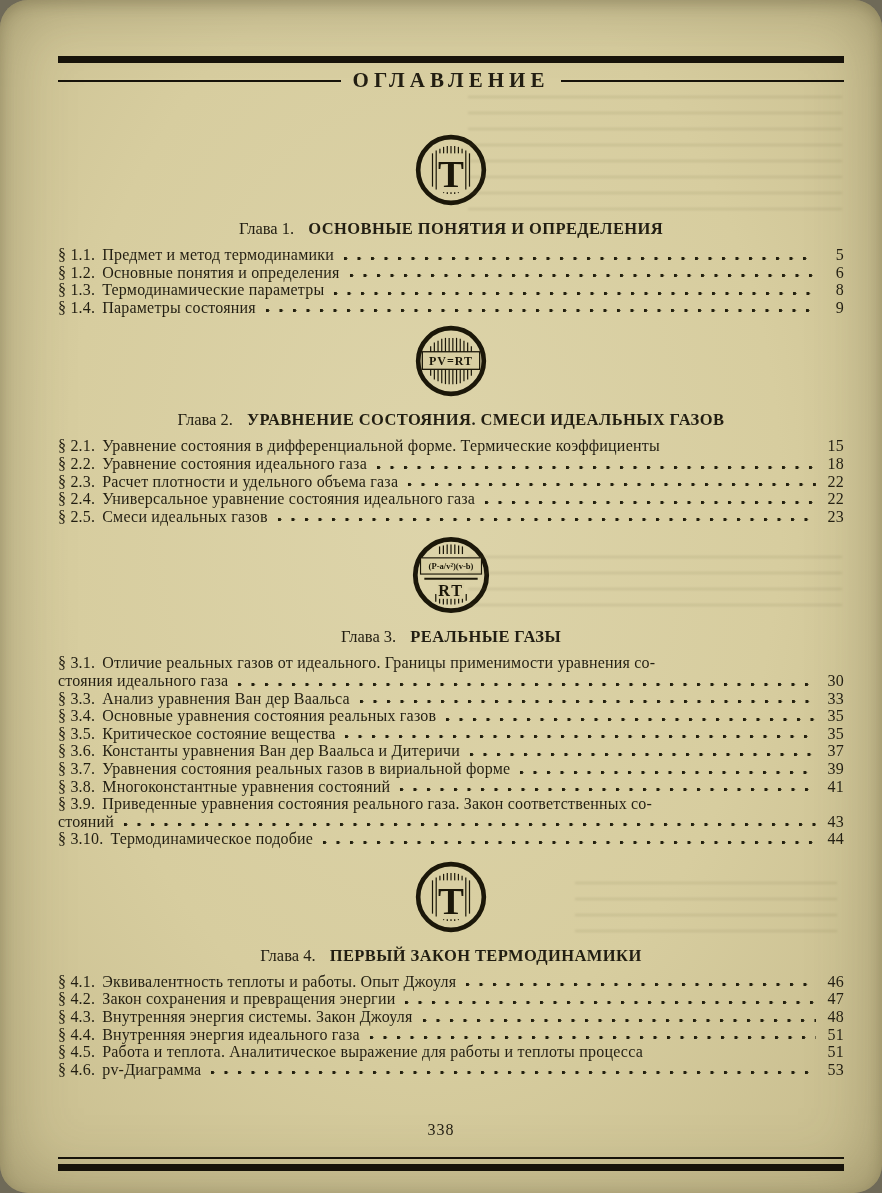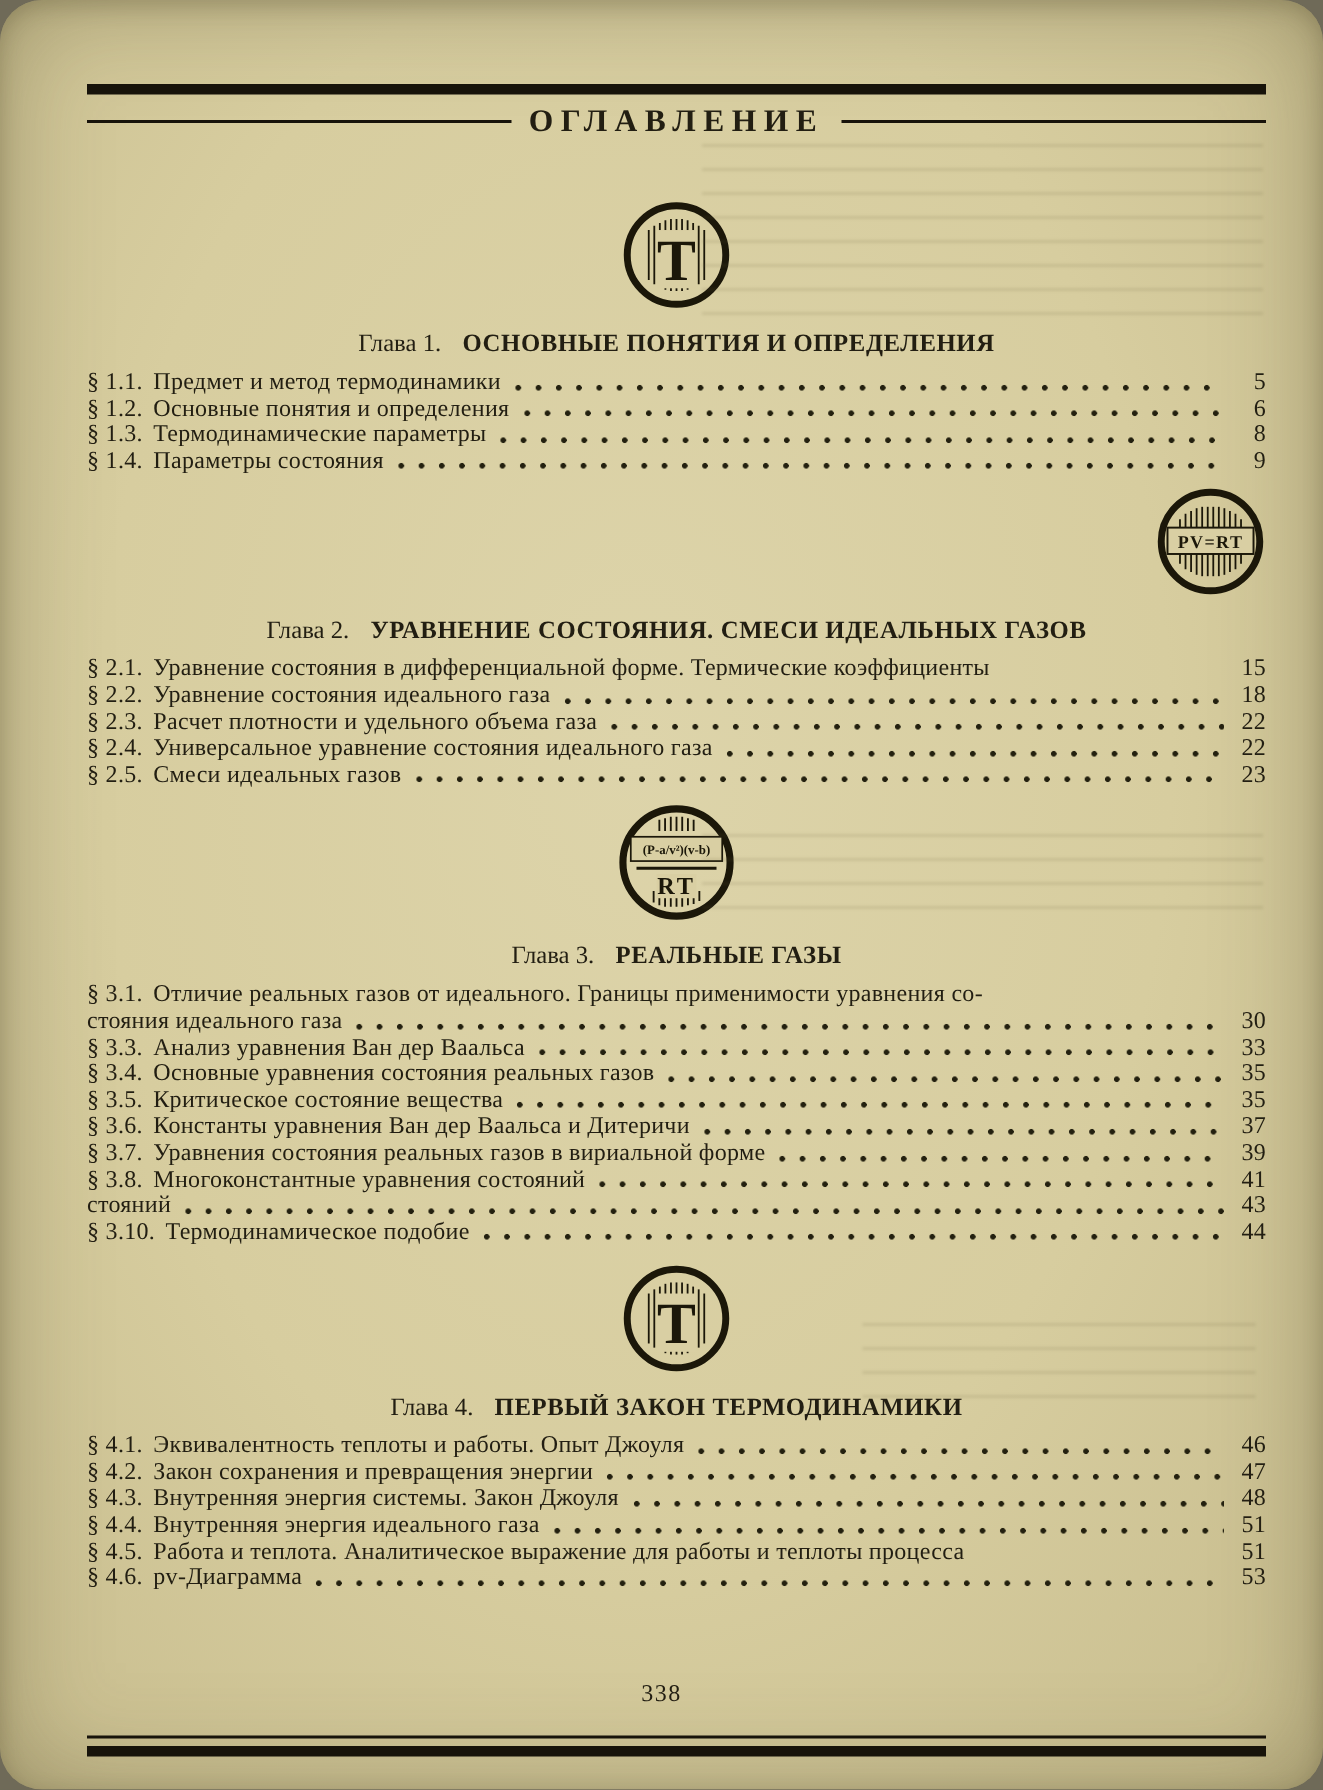--- a/index.html
+++ b/index.html
@@ -22,21 +22,21 @@
   .ghost-2{left:468px;top:556px;width:374px;height:64px;}
   .ghost-3{left:575px;top:882px;width:262px;height:56px;}
 
   .top-rule-thick{height:7px;background:#17130a;}
   .title-row{display:flex;align-items:center;gap:12px;margin-top:5px;}
   .rule-thin{flex:1;height:2px;background:#17130a;}
   .page-title{font-size:21px;font-weight:700;letter-spacing:5px;margin:0;white-space:nowrap;}
 
   .chapter-emblem{display:flex;justify-content:center;}
   .chapter:nth-child(1) .chapter-emblem{margin-top:40px;}
-  .chapter:nth-child(2) .chapter-emblem{margin-top:8px;justify-content:flex-end;}
+  .chapter:nth-child(2) .chapter-emblem{margin-top:8px;}
   .chapter:nth-child(3) .chapter-emblem{margin-top:10px;}
   .chapter:nth-child(4) .chapter-emblem{margin-top:12px;}
   .emblem-svg{display:block;}
 
   .chapter-heading{text-align:center;margin:12px 0 7px;font-size:16.5px;white-space:nowrap;}
   .chapter-label{margin-right:10px;}
   .chapter-title{font-weight:700;letter-spacing:.4px;}
 
   .toc-entry{display:block;font-size:16px;letter-spacing:.2px;}
   .entry-line{display:flex;align-items:flex-end;line-height:17.6px;}
@@ -284,20 +284,25 @@
   </div>
           <div class="toc-entry">
     <div class="entry-line">
       <span class="entry-num">§ 3.8.</span>
       <span class="entry-text">Многоконстантные уравнения состояний</span>
       <span class="leader"></span>
       <span class="entry-page">41</span>
     </div>
   </div>
           <div class="toc-entry">
+    <div class="entry-line">
+      <span class="entry-num">§ 3.9.</span>
+      <span class="entry-text">Приведенные уравнения состояния реального газа. Закон соответственных со-</span>
+
+    </div>
   <div class="entry-line">
               <span class="entry-text">стояний</span>
               <span class="leader"></span>
               <span class="entry-page">43</span>
             </div>
           </div>
           <div class="toc-entry">
     <div class="entry-line">
       <span class="entry-num">§ 3.10.</span>
       <span class="entry-text">Термодинамическое подобие</span>

